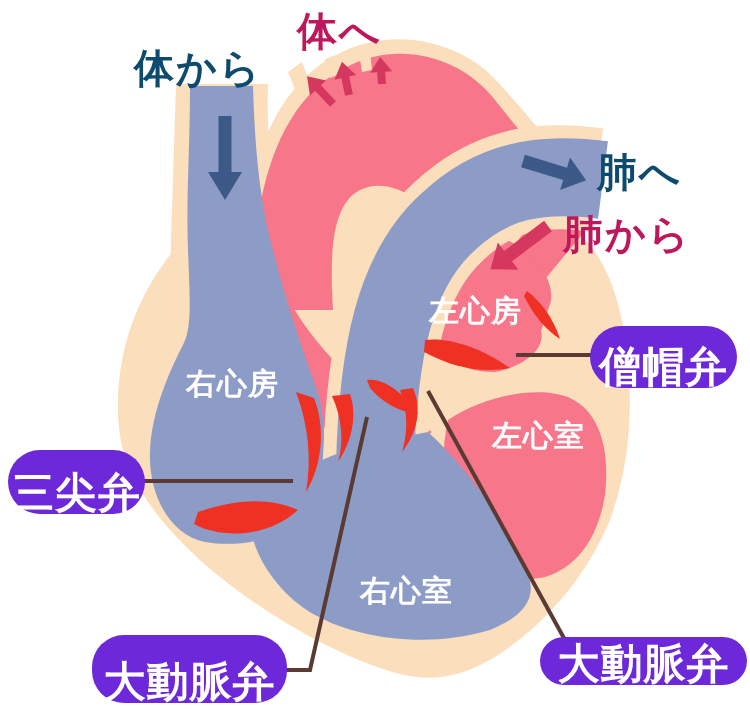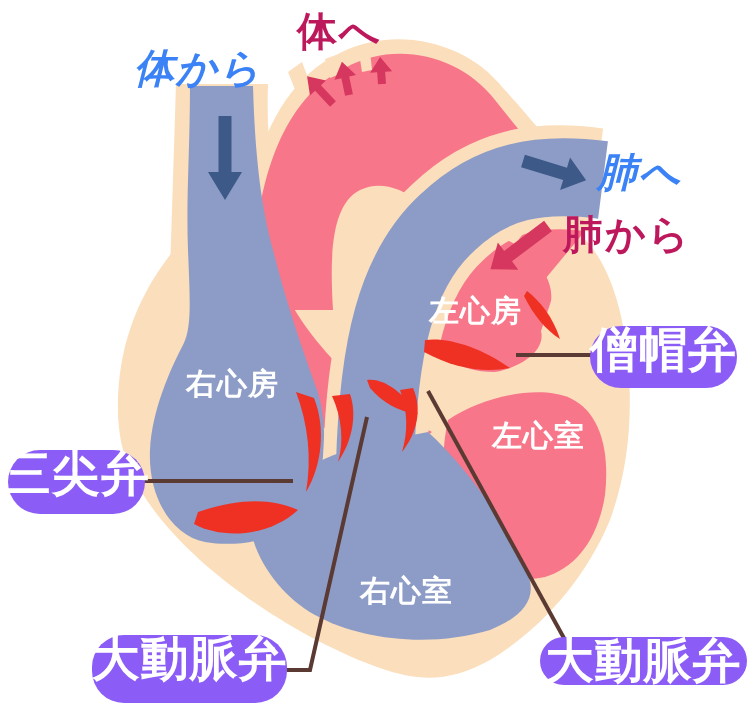--- a/index.html
+++ b/index.html
@@ -5,30 +5,30 @@
   html,body{margin:0;padding:0;background:#ffffff;}
   .stage{
     position:relative;width:750px;height:710px;overflow:hidden;background:#ffffff;
     font-family:"Liberation Sans", sans-serif;
   }
   .stage svg{position:absolute;left:0;top:0;}
   .flow-label{
     position:absolute;font-weight:800;font-size:40px;line-height:1;
     white-space:nowrap;letter-spacing:2px;
   }
-  .flow-label.navy{color:#3b82f6;font-style:italic;}
+  .flow-label.navy{color:#0c4a6e;}
   .flow-label.crimson{color:#be185d;}
   .chamber-label{
     position:absolute;color:#ffffff;font-weight:600;font-size:30px;line-height:1;
     white-space:nowrap;letter-spacing:1px;
   }
   .valve-pill{
-    position:absolute;background:#8b5cf6;color:#ffffff;
-    display:flex;align-items:flex-start;justify-content:center;
-    font-weight:700;font-size:48px;line-height:1;white-space:nowrap;
+    position:absolute;background:#6d28d9;color:#ffffff;
+    display:flex;align-items:flex-end;justify-content:center;
+    font-weight:700;font-size:42px;line-height:1;white-space:nowrap;
     border-radius:32px;letter-spacing:1px;
   }
 </style>
 </head>
 <body>
 
 <div class="stage">
 
   <svg width="750" height="710" viewBox="0 0 750 710">
 

